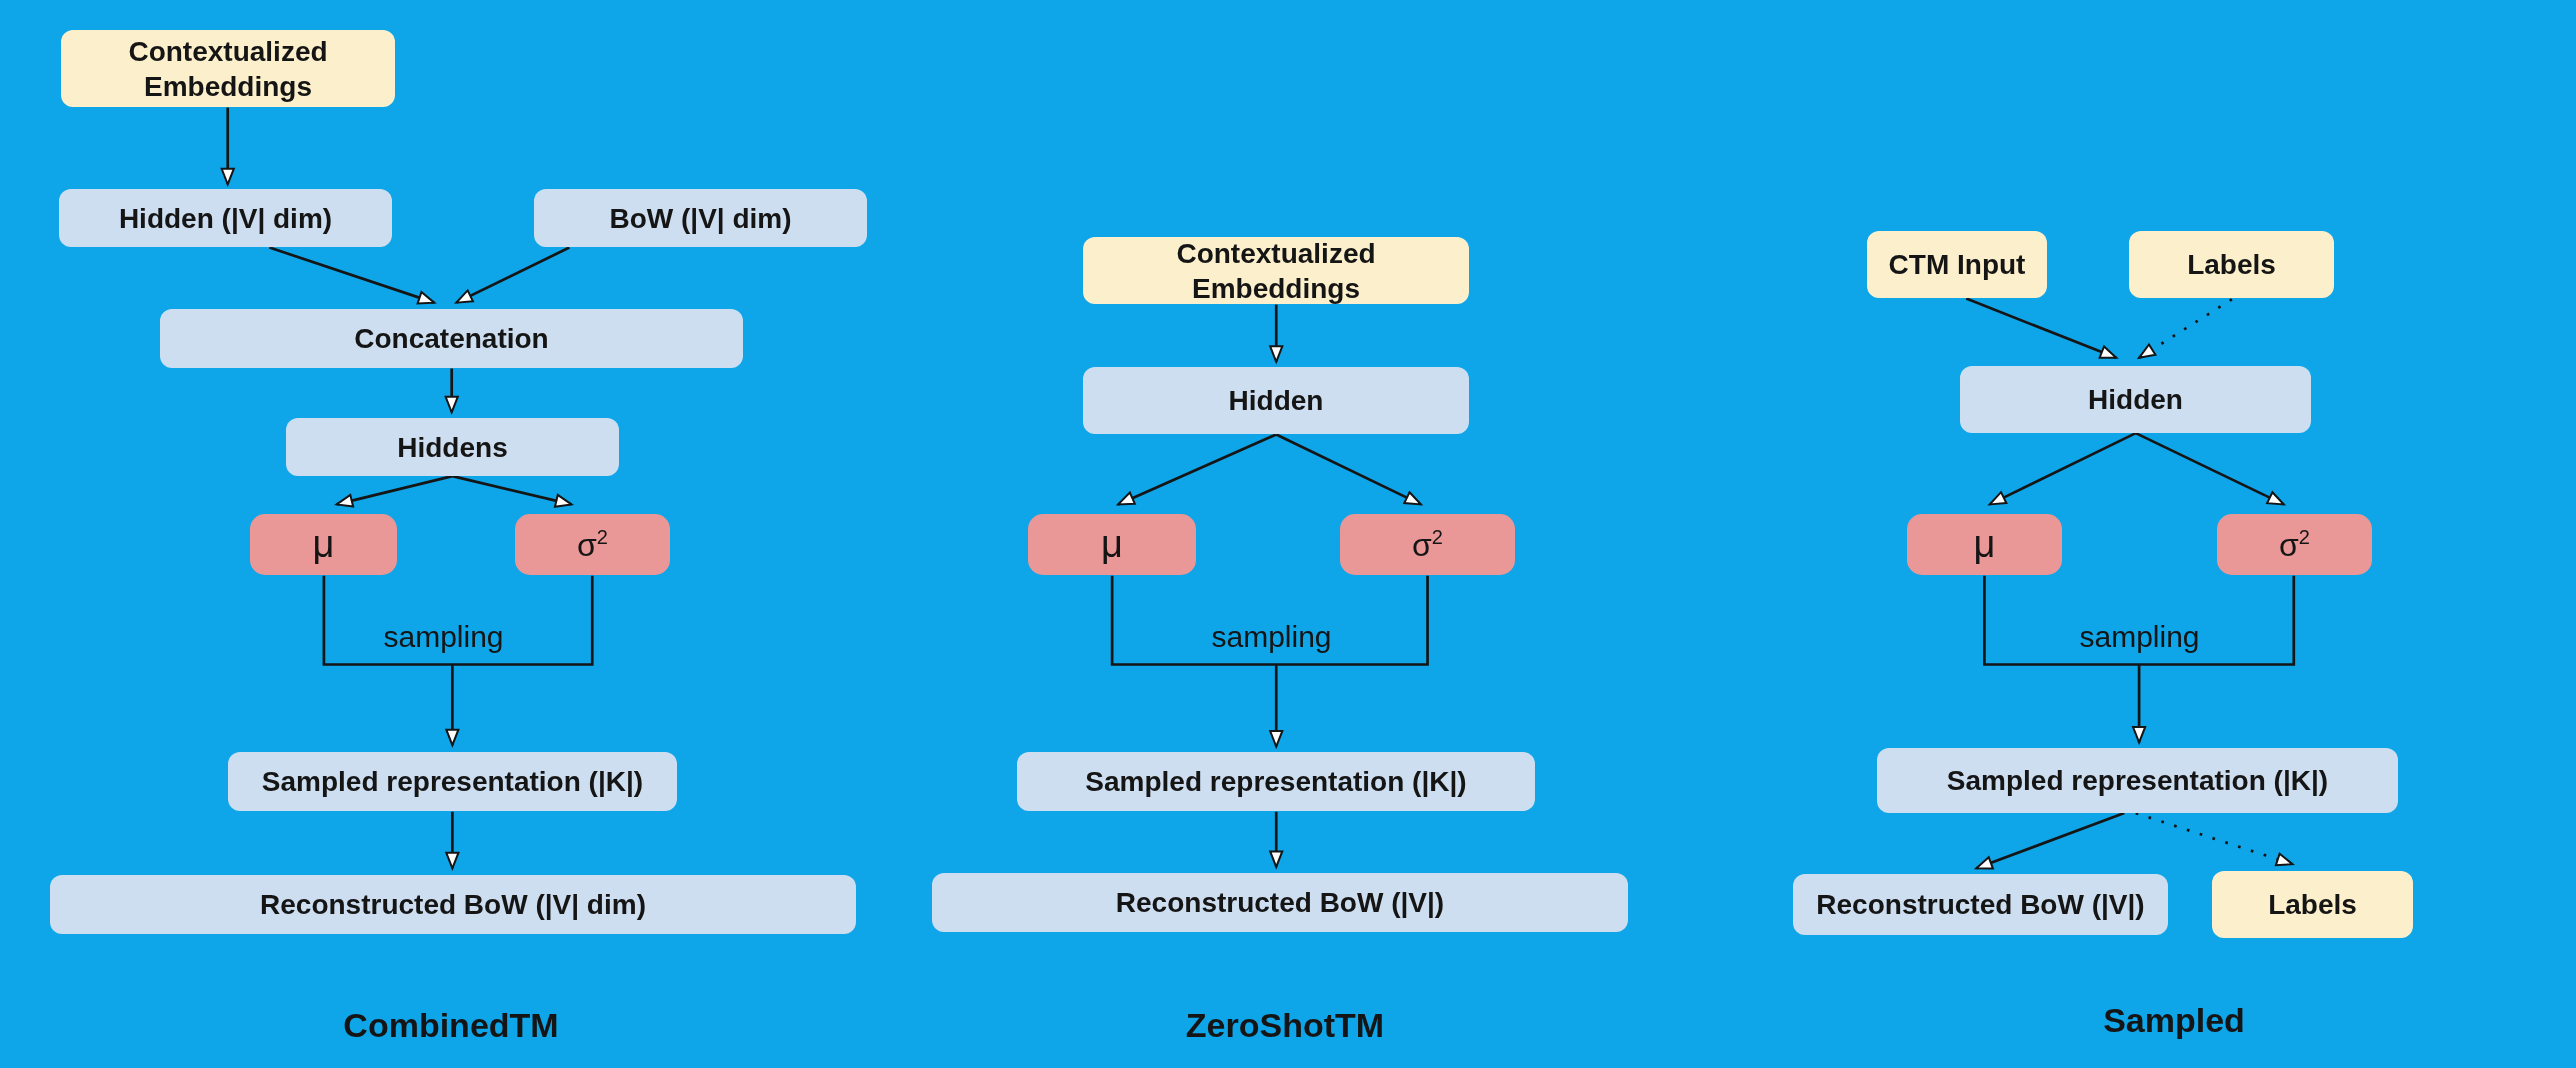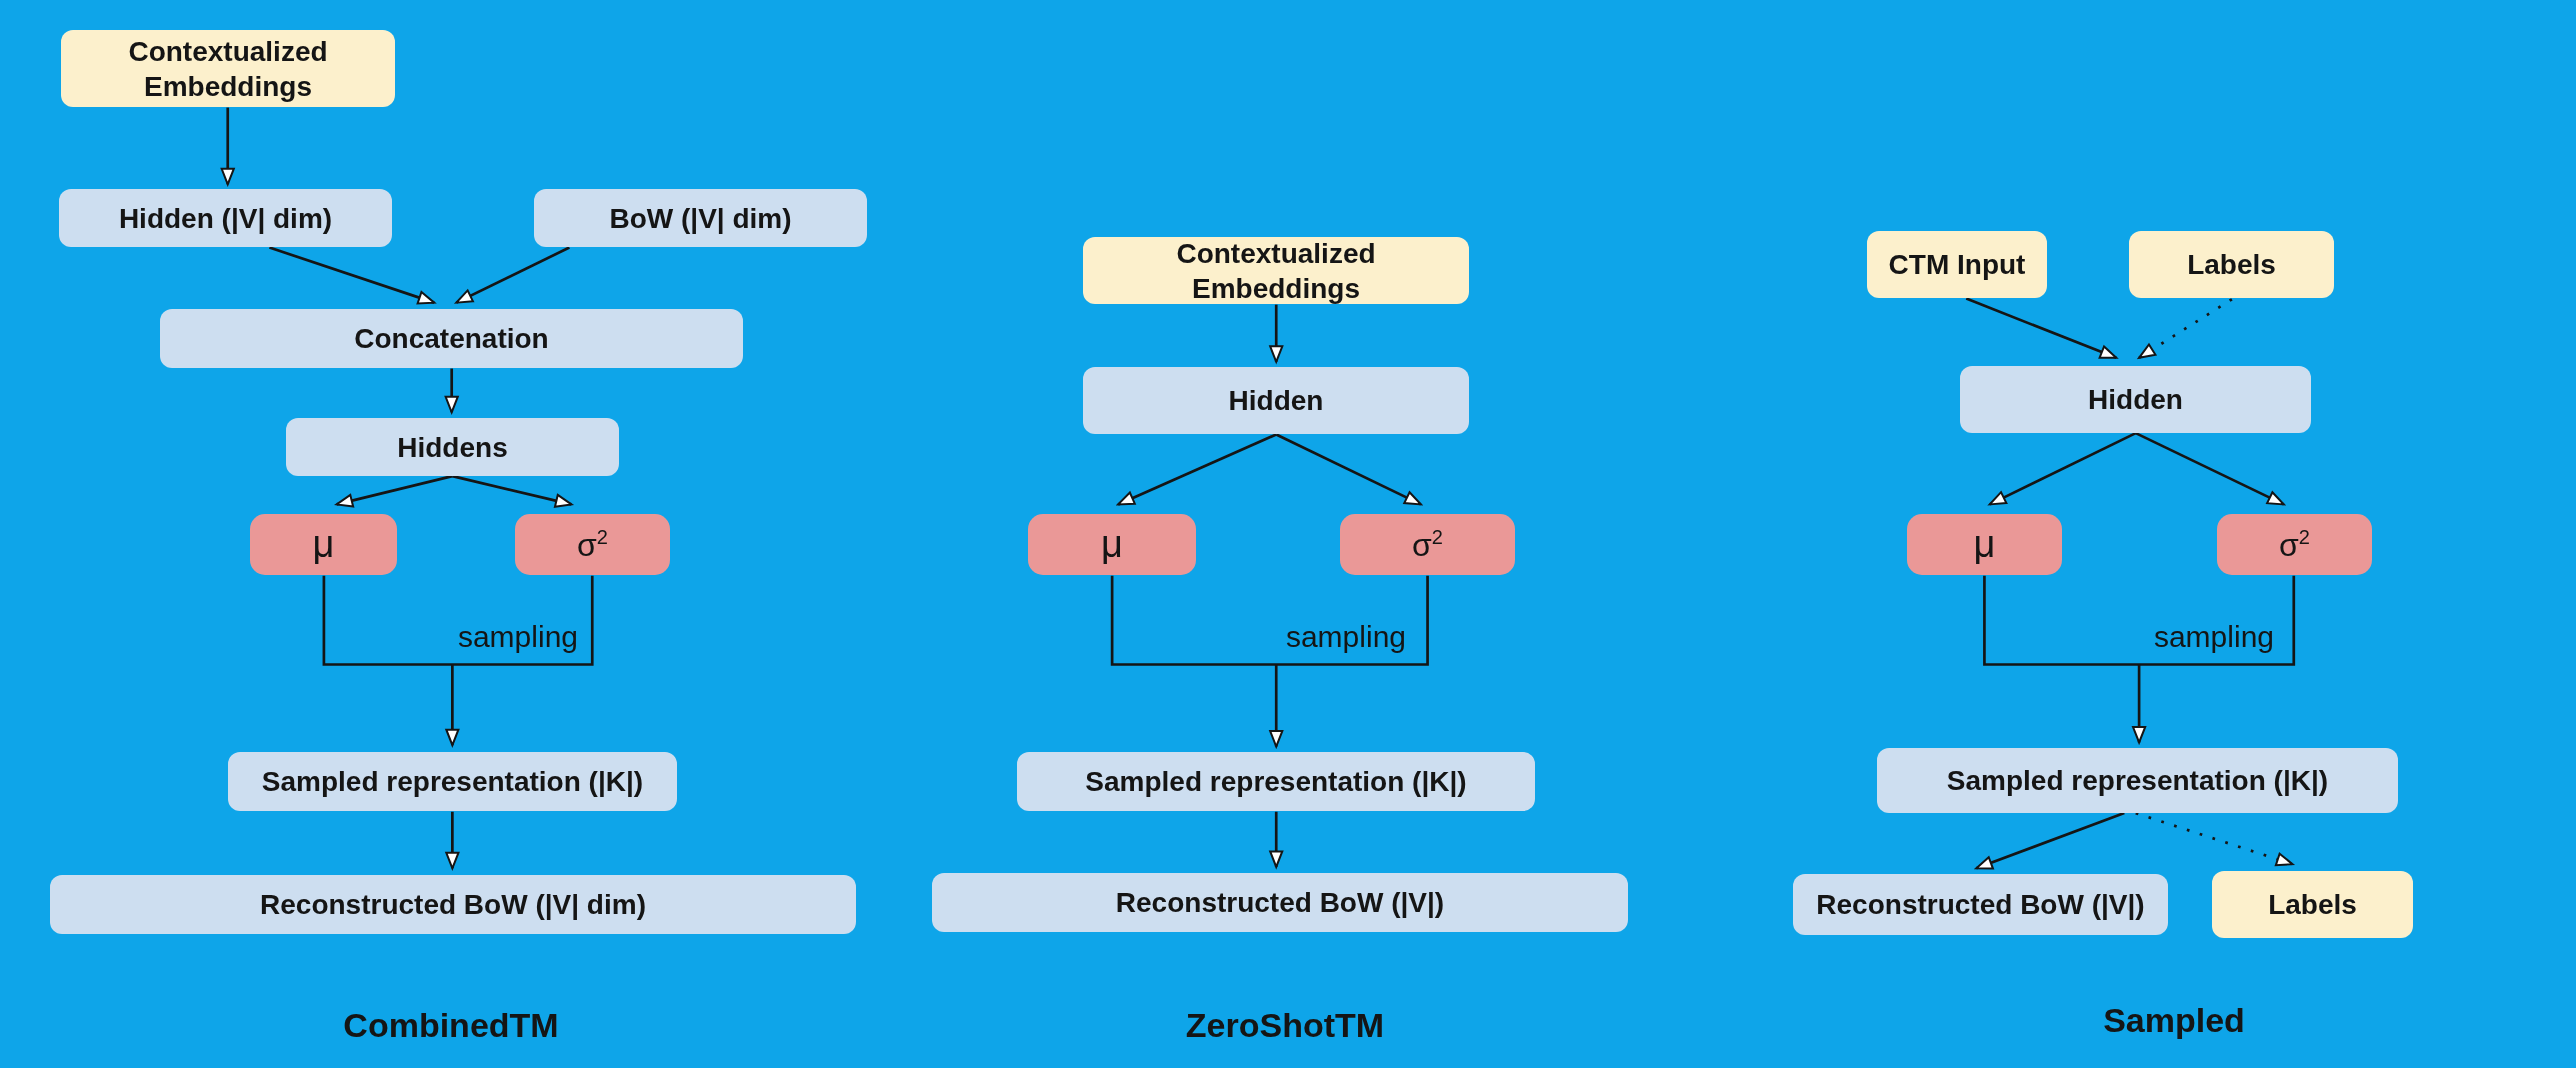--- a/index.html
+++ b/index.html
@@ -9,21 +9,21 @@
   .box{position:absolute;display:flex;align-items:center;justify-content:center;
        text-align:center;font-weight:bold;font-size:28px;line-height:1.25;
        z-index:1;box-sizing:border-box;padding:0 6.7px;white-space:nowrap;}
   .input{background:#FCF0CC;border-radius:12px;}
   .dense{background:#CDDEF0;border-radius:12px;}
   .param{background:#EA9897;border-radius:15px;font-weight:normal;}
   .prewrap{white-space:pre-line;}
   .mu-label{font-size:38px;font-weight:normal;}
   .sigma-label{font-size:32px;font-weight:normal;}
   .sigma-label sup{font-size:20px;line-height:0;}
-  .sampling{position:absolute;z-index:1;font-size:30px;font-weight:normal;text-align:right;}
+  .sampling{position:absolute;z-index:1;font-size:30px;font-weight:normal;text-align:center;}
   .title{position:absolute;z-index:1;font-size:34px;font-weight:bold;text-align:center;}
 
   
   #l-ce      {left:61px;  top:30px;  width:334px; height:77px;}
   #l-hidden  {left:59px;  top:189px; width:333px; height:58px;}
   #l-bow     {left:502px; top:189px; width:333px; height:58px;margin-left:32px;}
   #l-concat  {left:160px; top:309px; width:583px; height:59px;}
   #l-hiddens {left:286px; top:418px; width:333px; height:58px;}
   #l-mu      {left:250px; top:514px; width:147px; height:61px;}
   #l-sigma   {left:515px; top:514px; width:155px; height:61px;}

